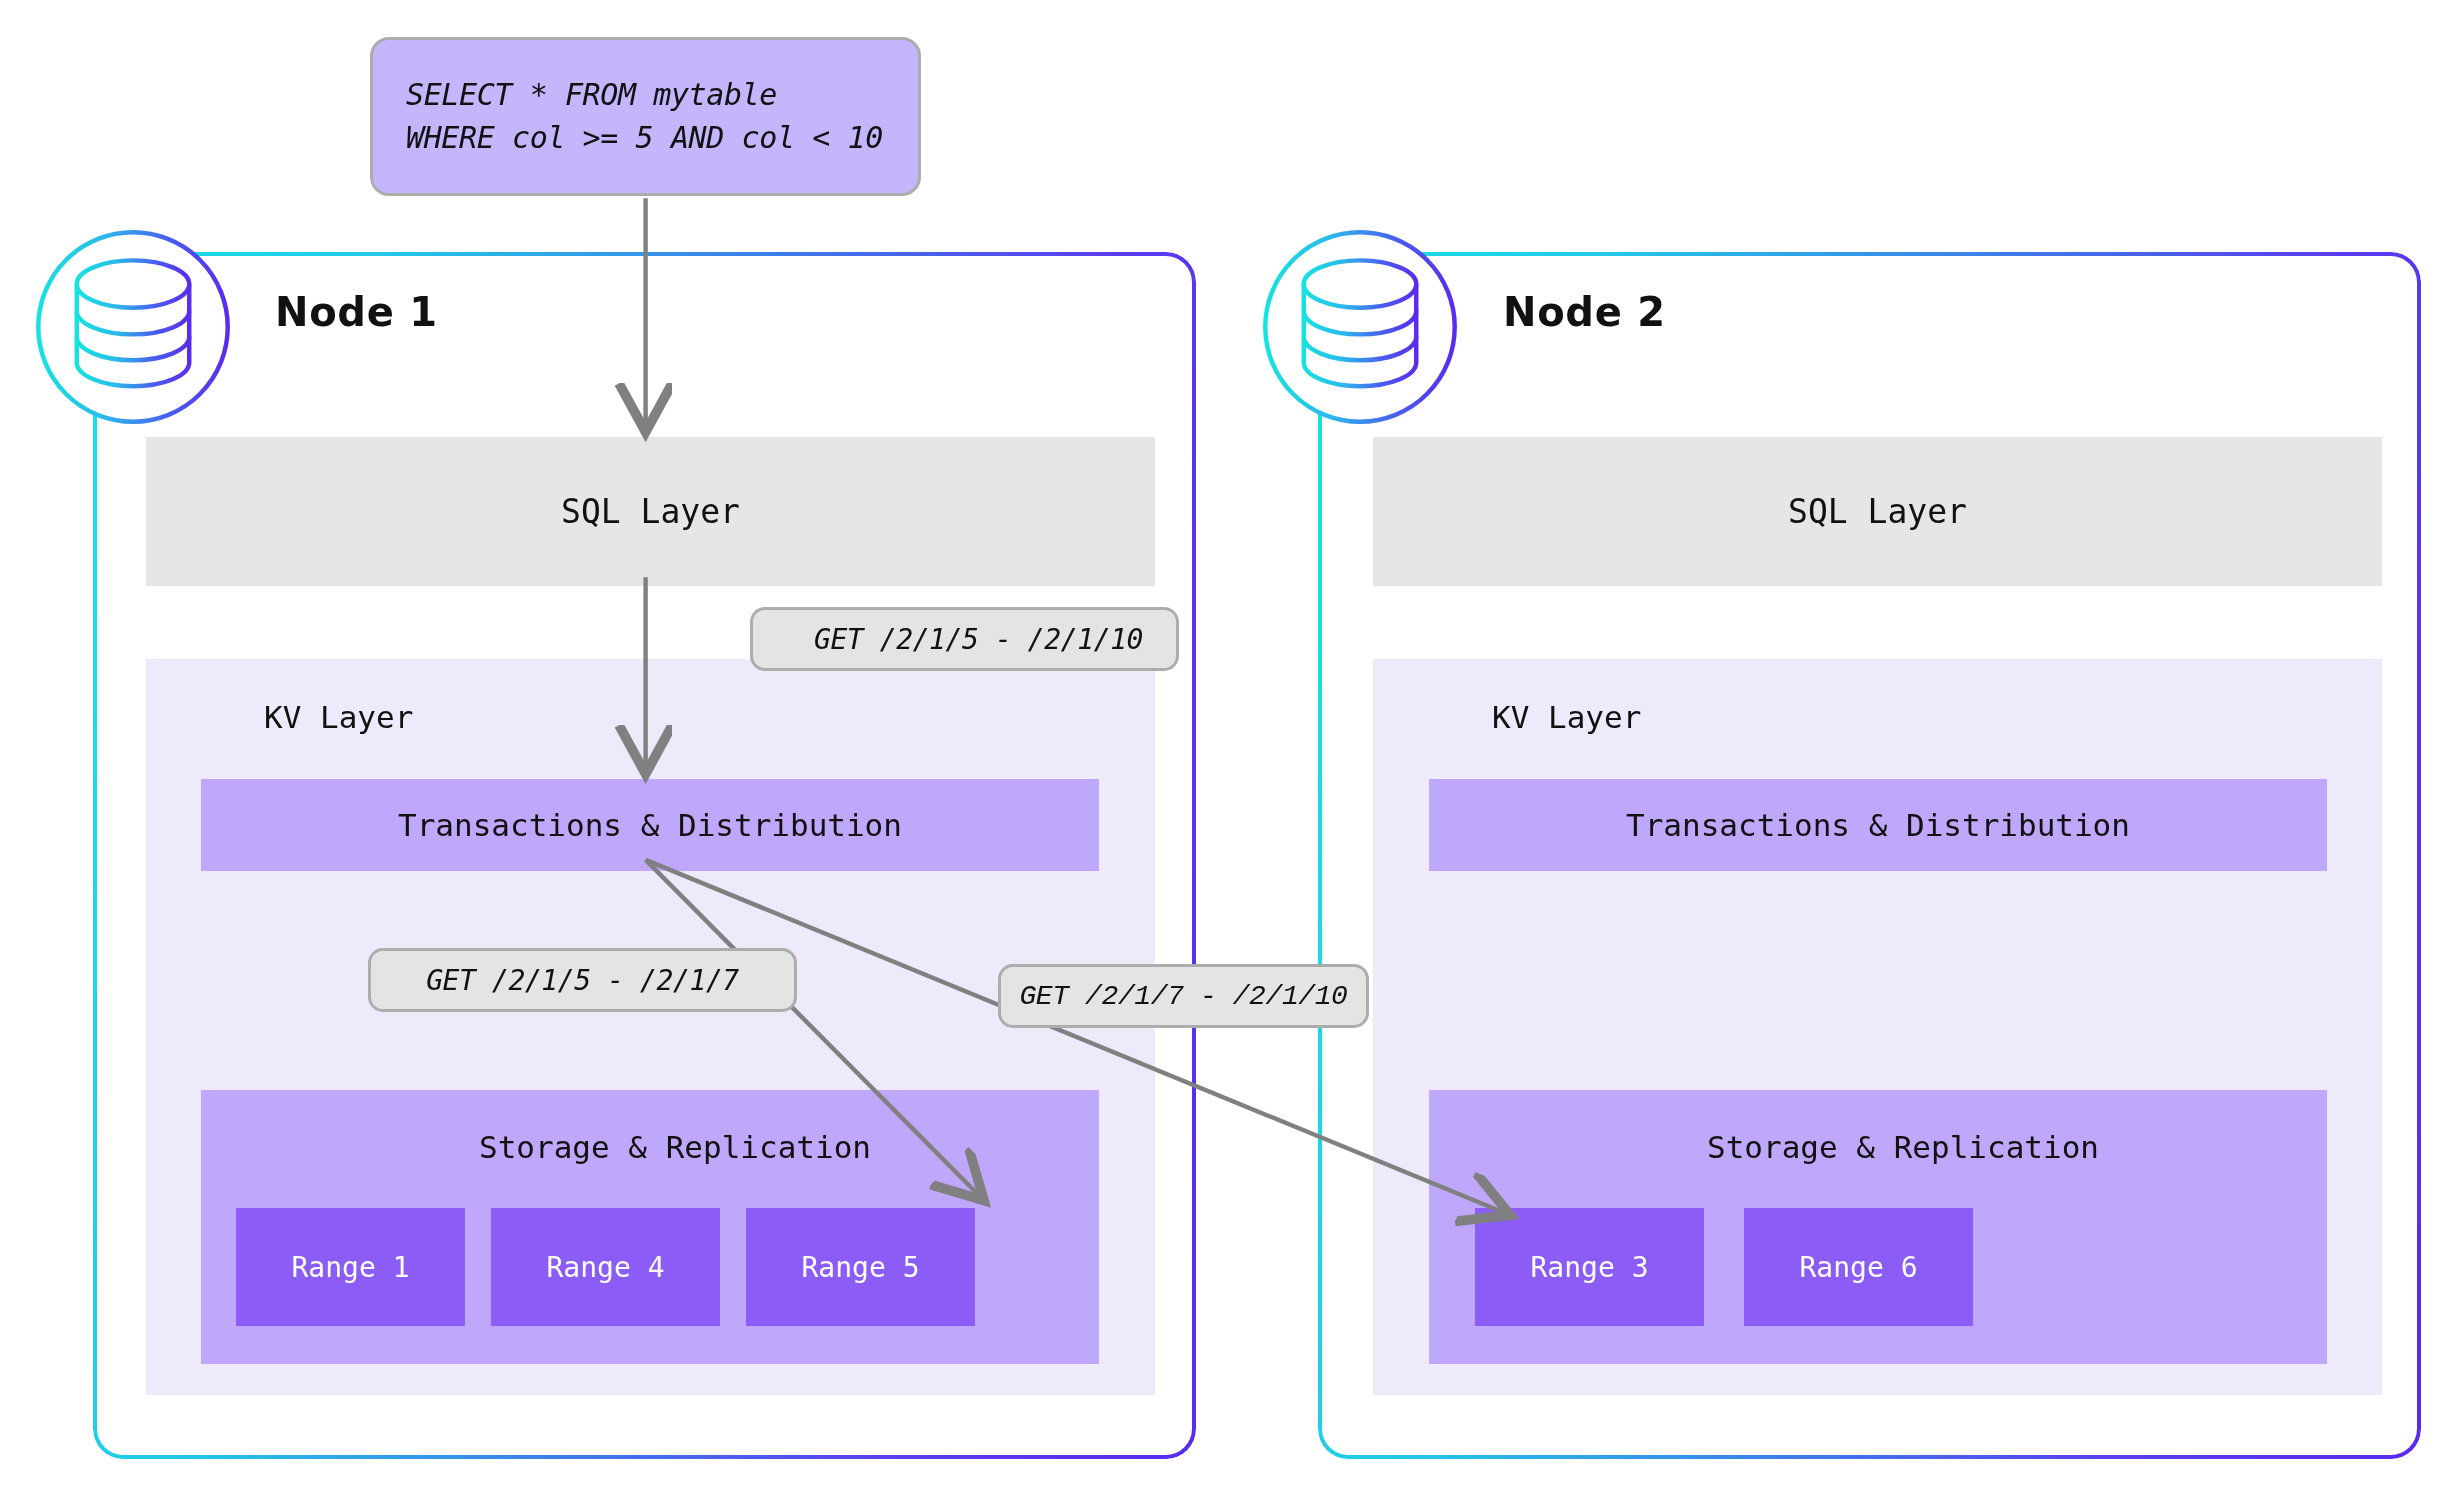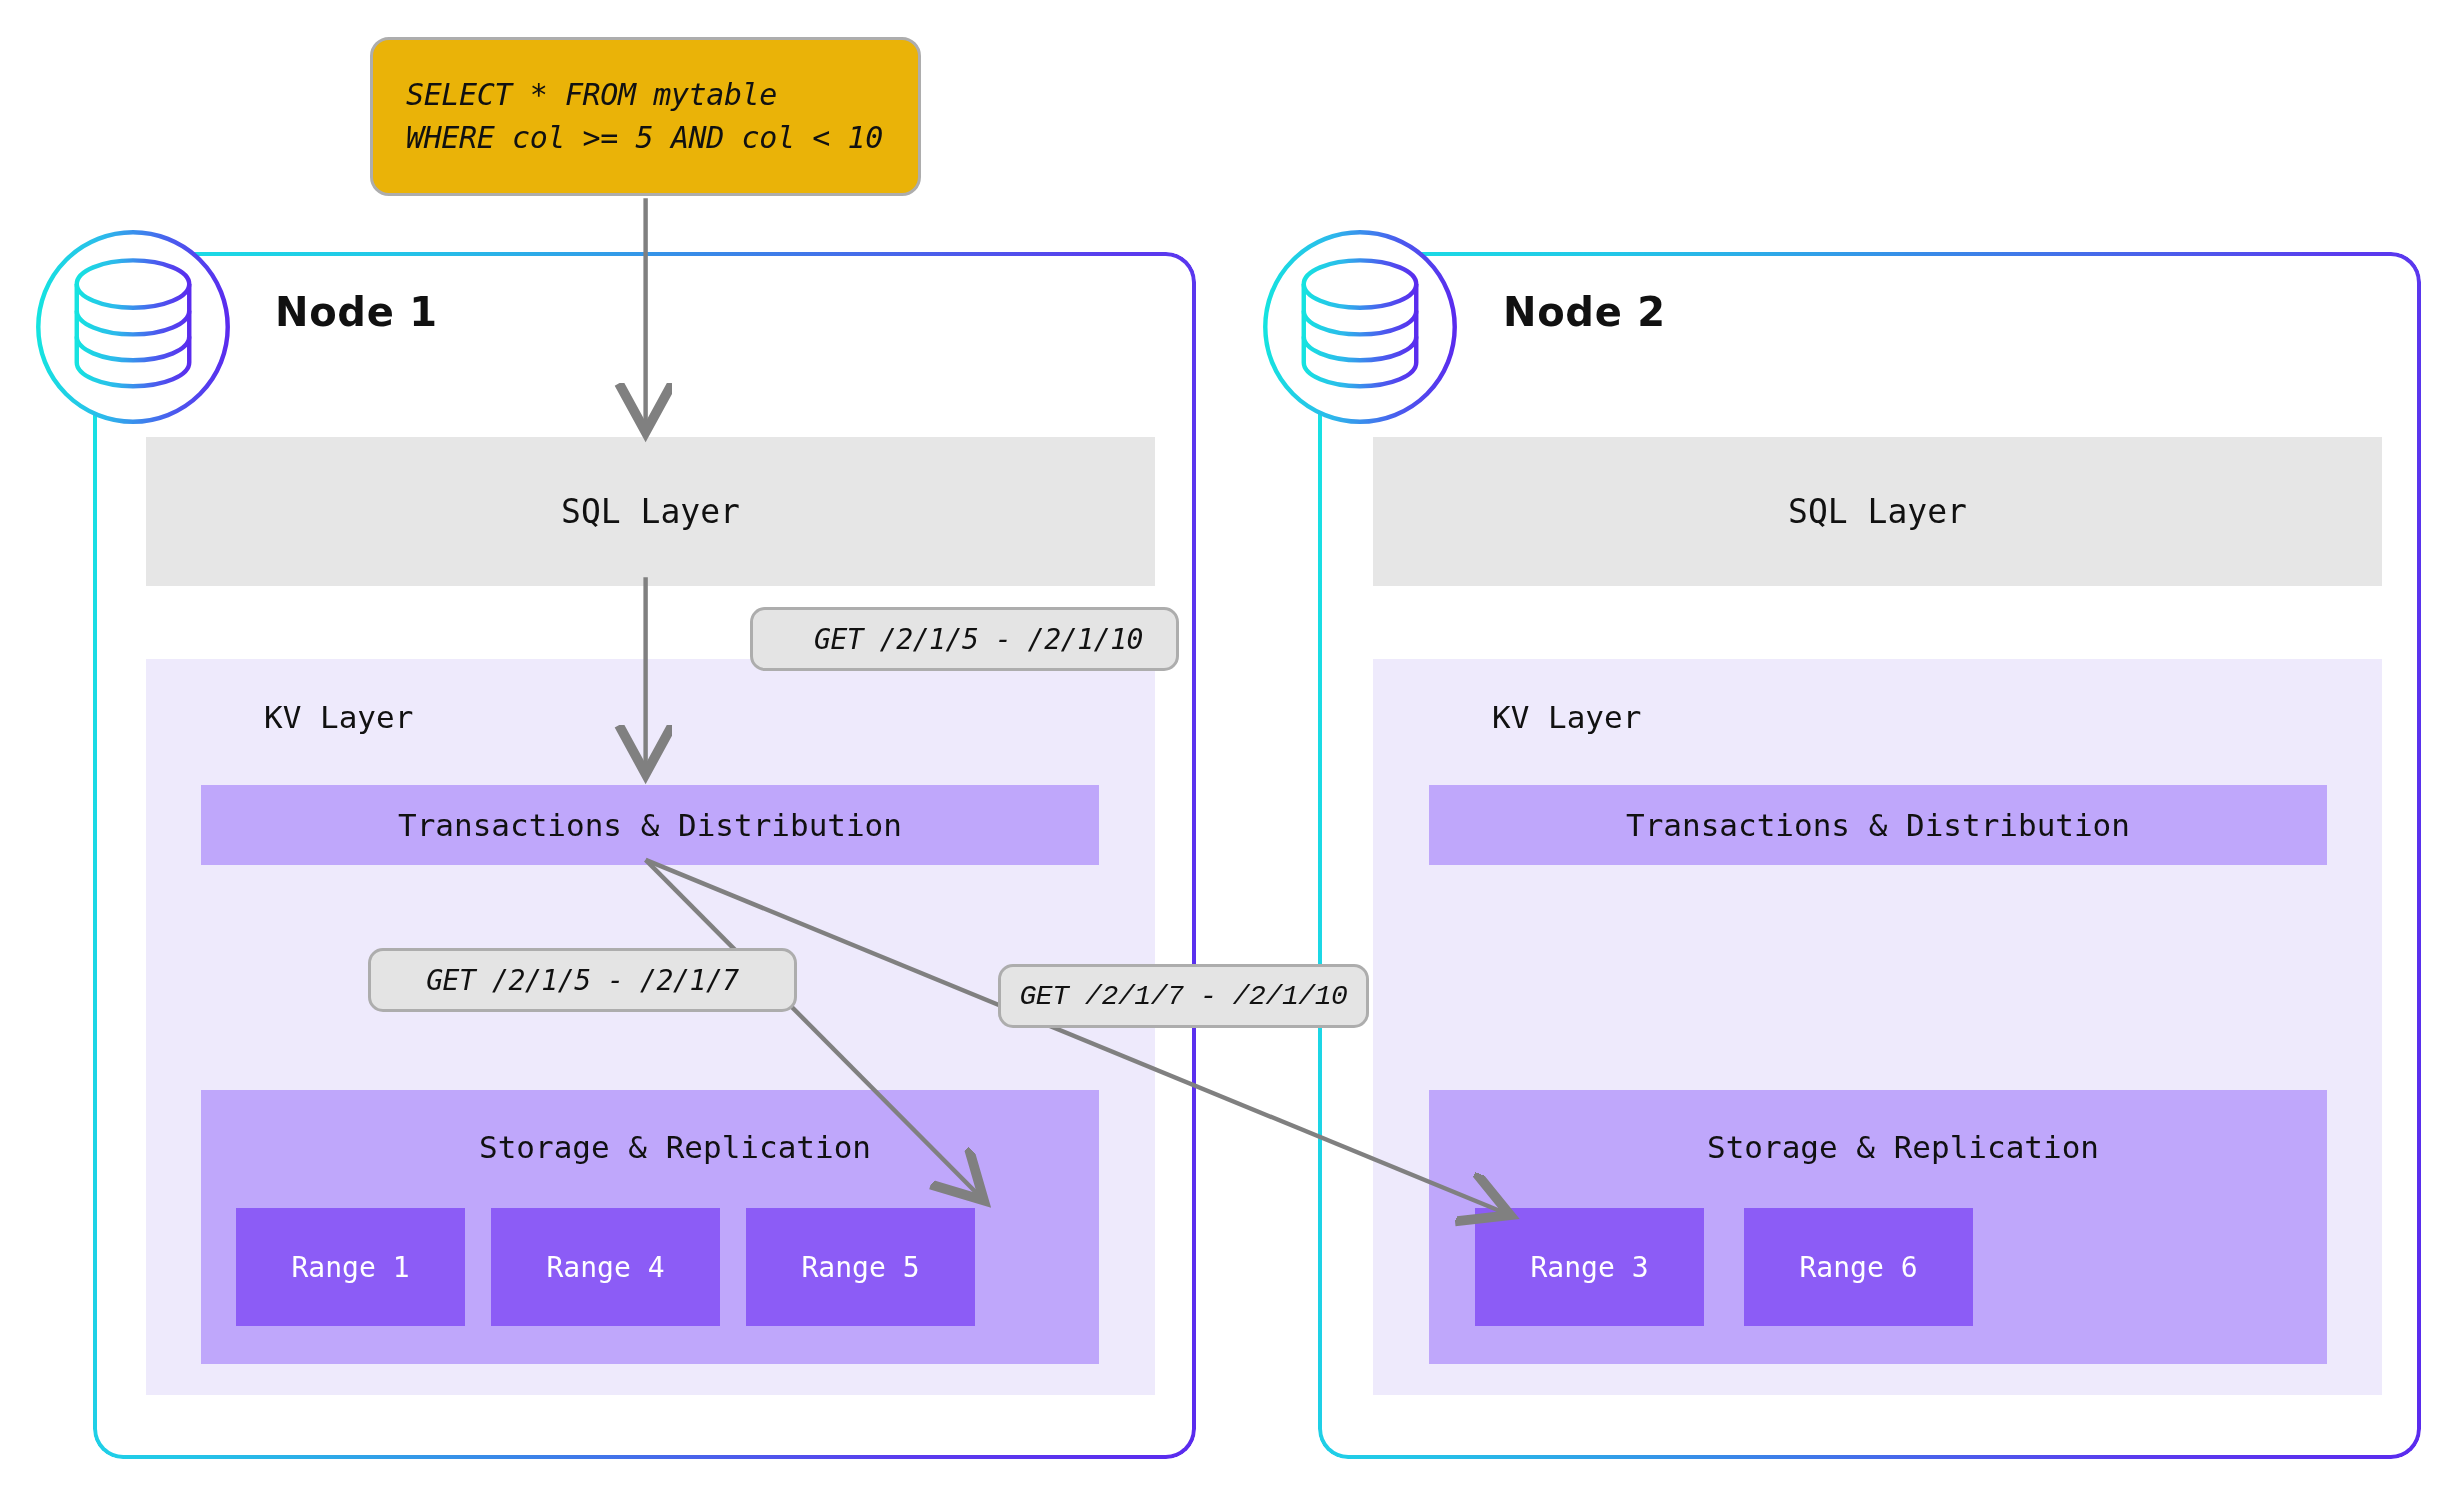--- a/index.html
+++ b/index.html
@@ -10,21 +10,21 @@
     font-family: "DejaVu Sans Mono", "Liberation Mono", monospace;
     position: relative;
     overflow: hidden;
   }
   #stage { position:absolute; left:0; top:0; width:2450px; height:1511px; }
 
   
   .query-box {
     position:absolute;
     left:370px; top:37px; width:551px; height:159px;
-    background:#eab308;
+    background:#c4b5fd;
     border:3px solid #ADADAD;
     border-radius:19px;
     display:flex; flex-direction:column;
     justify-content:center;
     padding-left:33px;
     font-style:italic;
     font-size:30px;
     line-height:1.42;
     color:#111111;
     letter-spacing:-0.4px;
@@ -95,26 +95,25 @@
     position:absolute; top:699px;
     font-size:31px; color:#111;
     z-index:14;
     text-align:center;
   }
   #kv1-title { left:264px; }
   #kv2-title { left:1492px; }
 
   
   .txn-bar {
-    position:absolute; top:779px; height:80px;
+    position:absolute; top:779px; height:92px;
     background:#BFA7FB;
     display:flex; align-items:center; justify-content:center;
     font-size:31px; color:#111;
     z-index:14;
-    margin-top:6px;
   }
   #txn1 { left:201px; width:898px; }
   #txn2 { left:1429px; width:898px; }
 
   
   .storage-panel {
     position:absolute; top:1090px; height:274px;
     background:#BFA7FB;
     z-index:14;
   }

